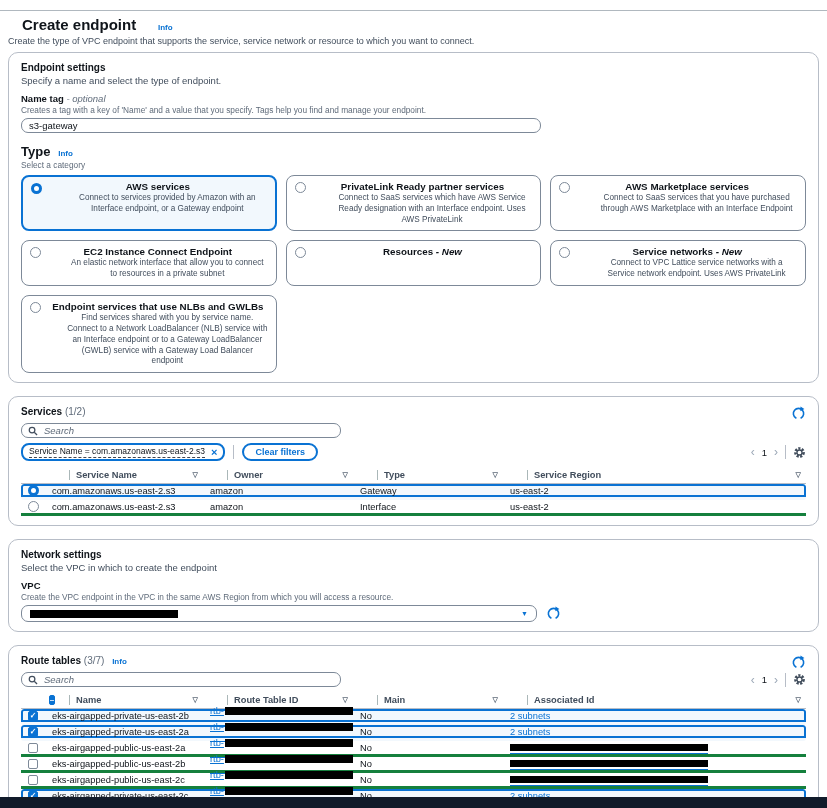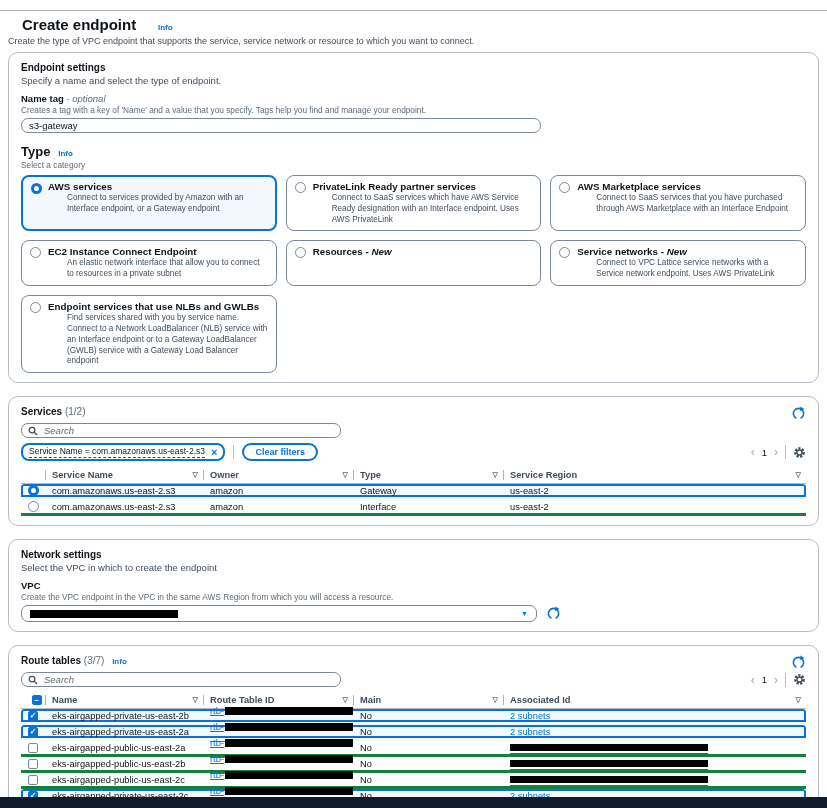--- a/index.html
+++ b/index.html
@@ -27,21 +27,21 @@
   .field-label { font-size:9.5px; font-weight:700; }
   .optional { font-style:italic; color:#5f6b7a; font-weight:400; }
   .help { font-size:8.3px; color:#5f6b7a; margin:1px 0 3px; }
   .text-input { width:520px; height:15px; border:1px solid #7d8998; border-radius:7px;
                 padding:0 7px; font:9.5px "Liberation Sans", sans-serif; color:#0f141a; outline:none; }
 
   .type-head { margin-top:11px; }
   h3.type-title { display:inline; font-size:13px; margin:0; }
 
   
-  .tiles { display:grid; grid-template-columns:1fr 1fr 1fr; gap:9px; margin-top:5px; }
+  .tiles { display:grid; grid-template-columns:1fr 1fr 1fr; gap:9px; margin-top:5px;text-align:center; }
   .tile { border:1px solid #7d8998; border-radius:8px; background:#fff;
           padding:5px 8px 5px 26px; position:relative; cursor:pointer; }
   .tile.selected { border:2px solid #0972d3; background:#f2f8fd; padding:4px 7px 4px 25px; }
   .radio { display:inline-block; width:11px; height:11px; border-radius:50%;
            border:1px solid #7d8998; background:#fff; }
   .radio.on { border:3.5px solid #0972d3; }
   .tile .radio { position:absolute; left:8px; top:6px; }
   .tile-title { font-size:9.8px; font-weight:700; }
   .tile-title .new { font-style:italic; }
   .tile-desc { font-size:8.2px; color:#414d5c; line-height:1.32; margin-top:1px;margin-left:19px; }
@@ -66,21 +66,21 @@
   .clear-btn { border:2px solid #0972d3; border-radius:999px; background:#fff; color:#0972d3;
                font-weight:700; font-size:9px; padding:2px 11px; cursor:pointer; }
   .pager { margin-left:auto; display:flex; align-items:center; gap:7px; }
   .pg-arrow { color:#9ba7b6; font-size:12px; line-height:1; cursor:pointer; }
   .pg-num { font-size:9.5px; color:#0f141a; }
 
   
   .tbl { margin-top:4px; }
   .thead, .trow { display:grid; grid-template-columns:24px 158px 150px 150px 1fr; align-items:center; }
   .thead { height:17px; border-bottom:1.5px solid #b7bdc7; font-weight:700; font-size:9.3px; color:#414d5c; }
-  .th { position:relative; display:flex; align-items:center; height:100%; padding-left:7px; }
+  .th { position:relative; display:flex; align-items:center; height:100%; padding-left:7px;margin-left:24px; }
   .th.sep::before { content:""; position:absolute; left:0; top:3px; bottom:3px; width:1px; background:#aab7b8; }
   .sort { margin-left:auto; margin-right:5px; color:#5f6b7a; font-size:7px; cursor:pointer; }
   .trow { height:16px; font-size:9.3px; border-bottom:3px solid #15803d; cursor:pointer; }
   .trow.selected { background:#f2f8fd; box-shadow:inset 0 0 0 2px #0972d3; border-radius:3px; border-bottom-color:transparent; }
   .cell { padding-left:7px; white-space:nowrap; overflow:hidden; }
   .selcell { display:flex; justify-content:center; align-items:center; }
 
   .cb { width:10px; height:10px; border:1px solid #7d8998; border-radius:2px; background:#fff;
         display:flex; align-items:center; justify-content:center; color:#fff; cursor:pointer; }
   .cb.checked, .cb.ind { background:#0972d3; border-color:#0972d3; }

